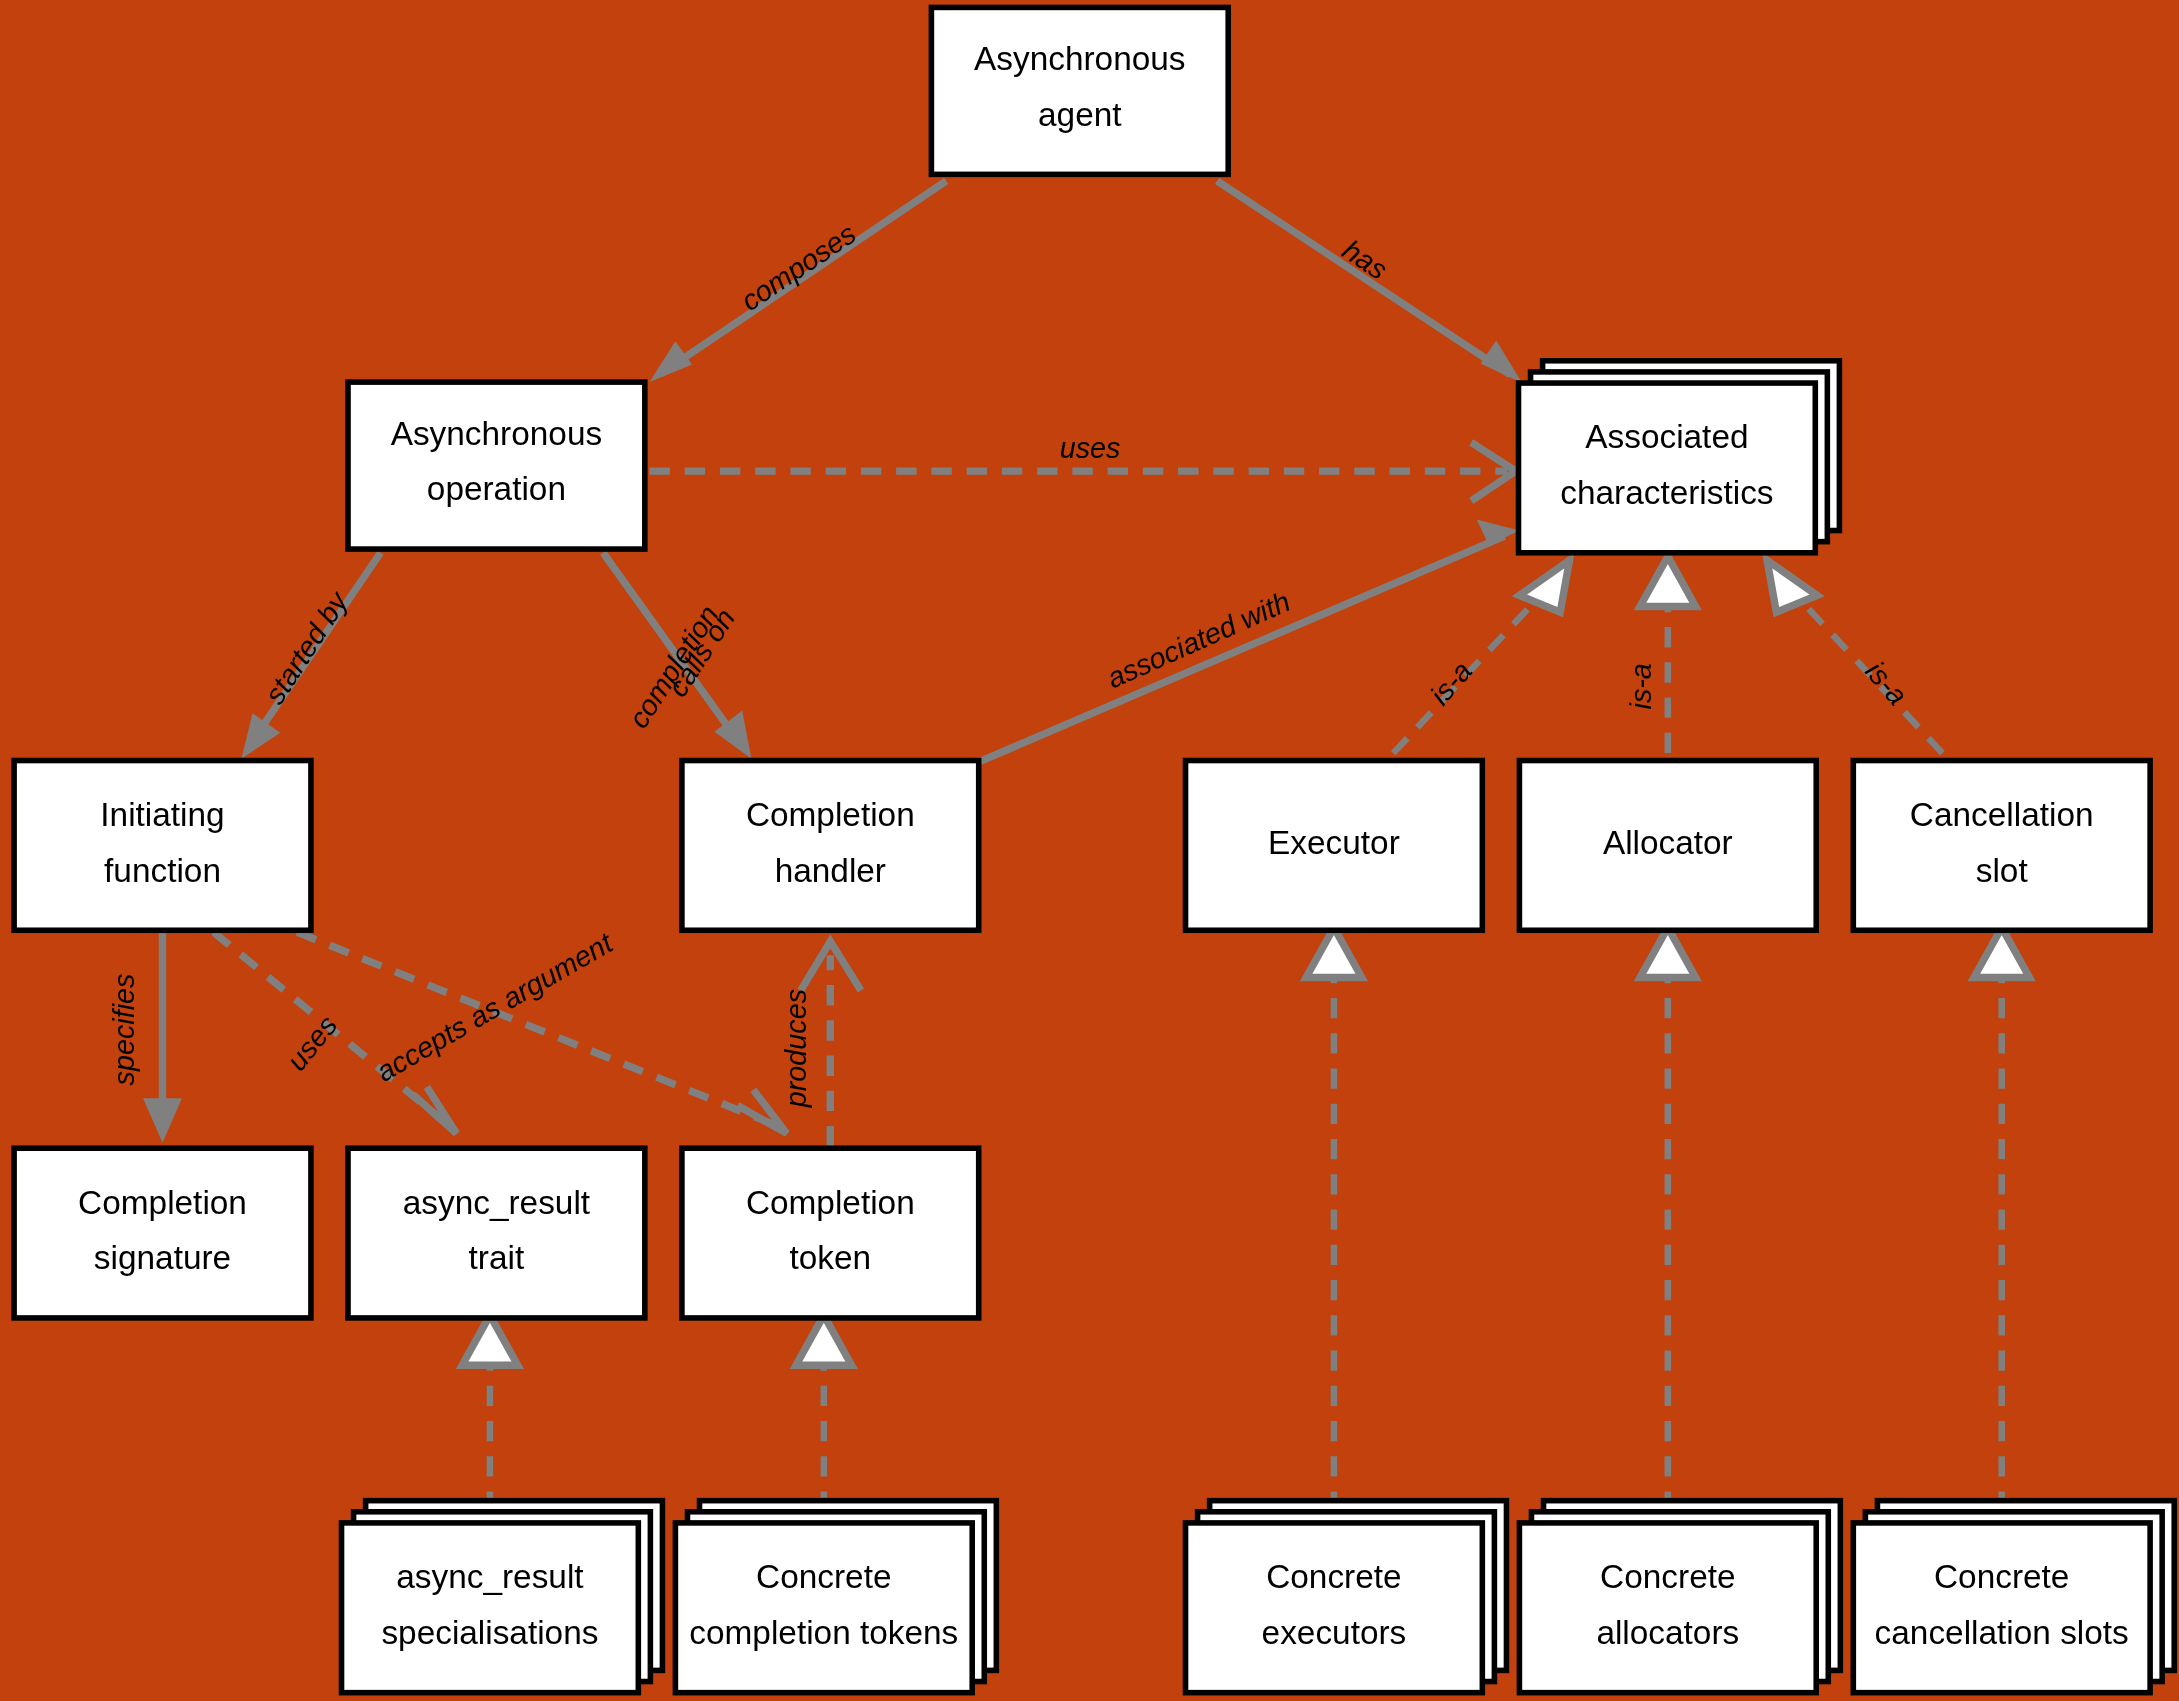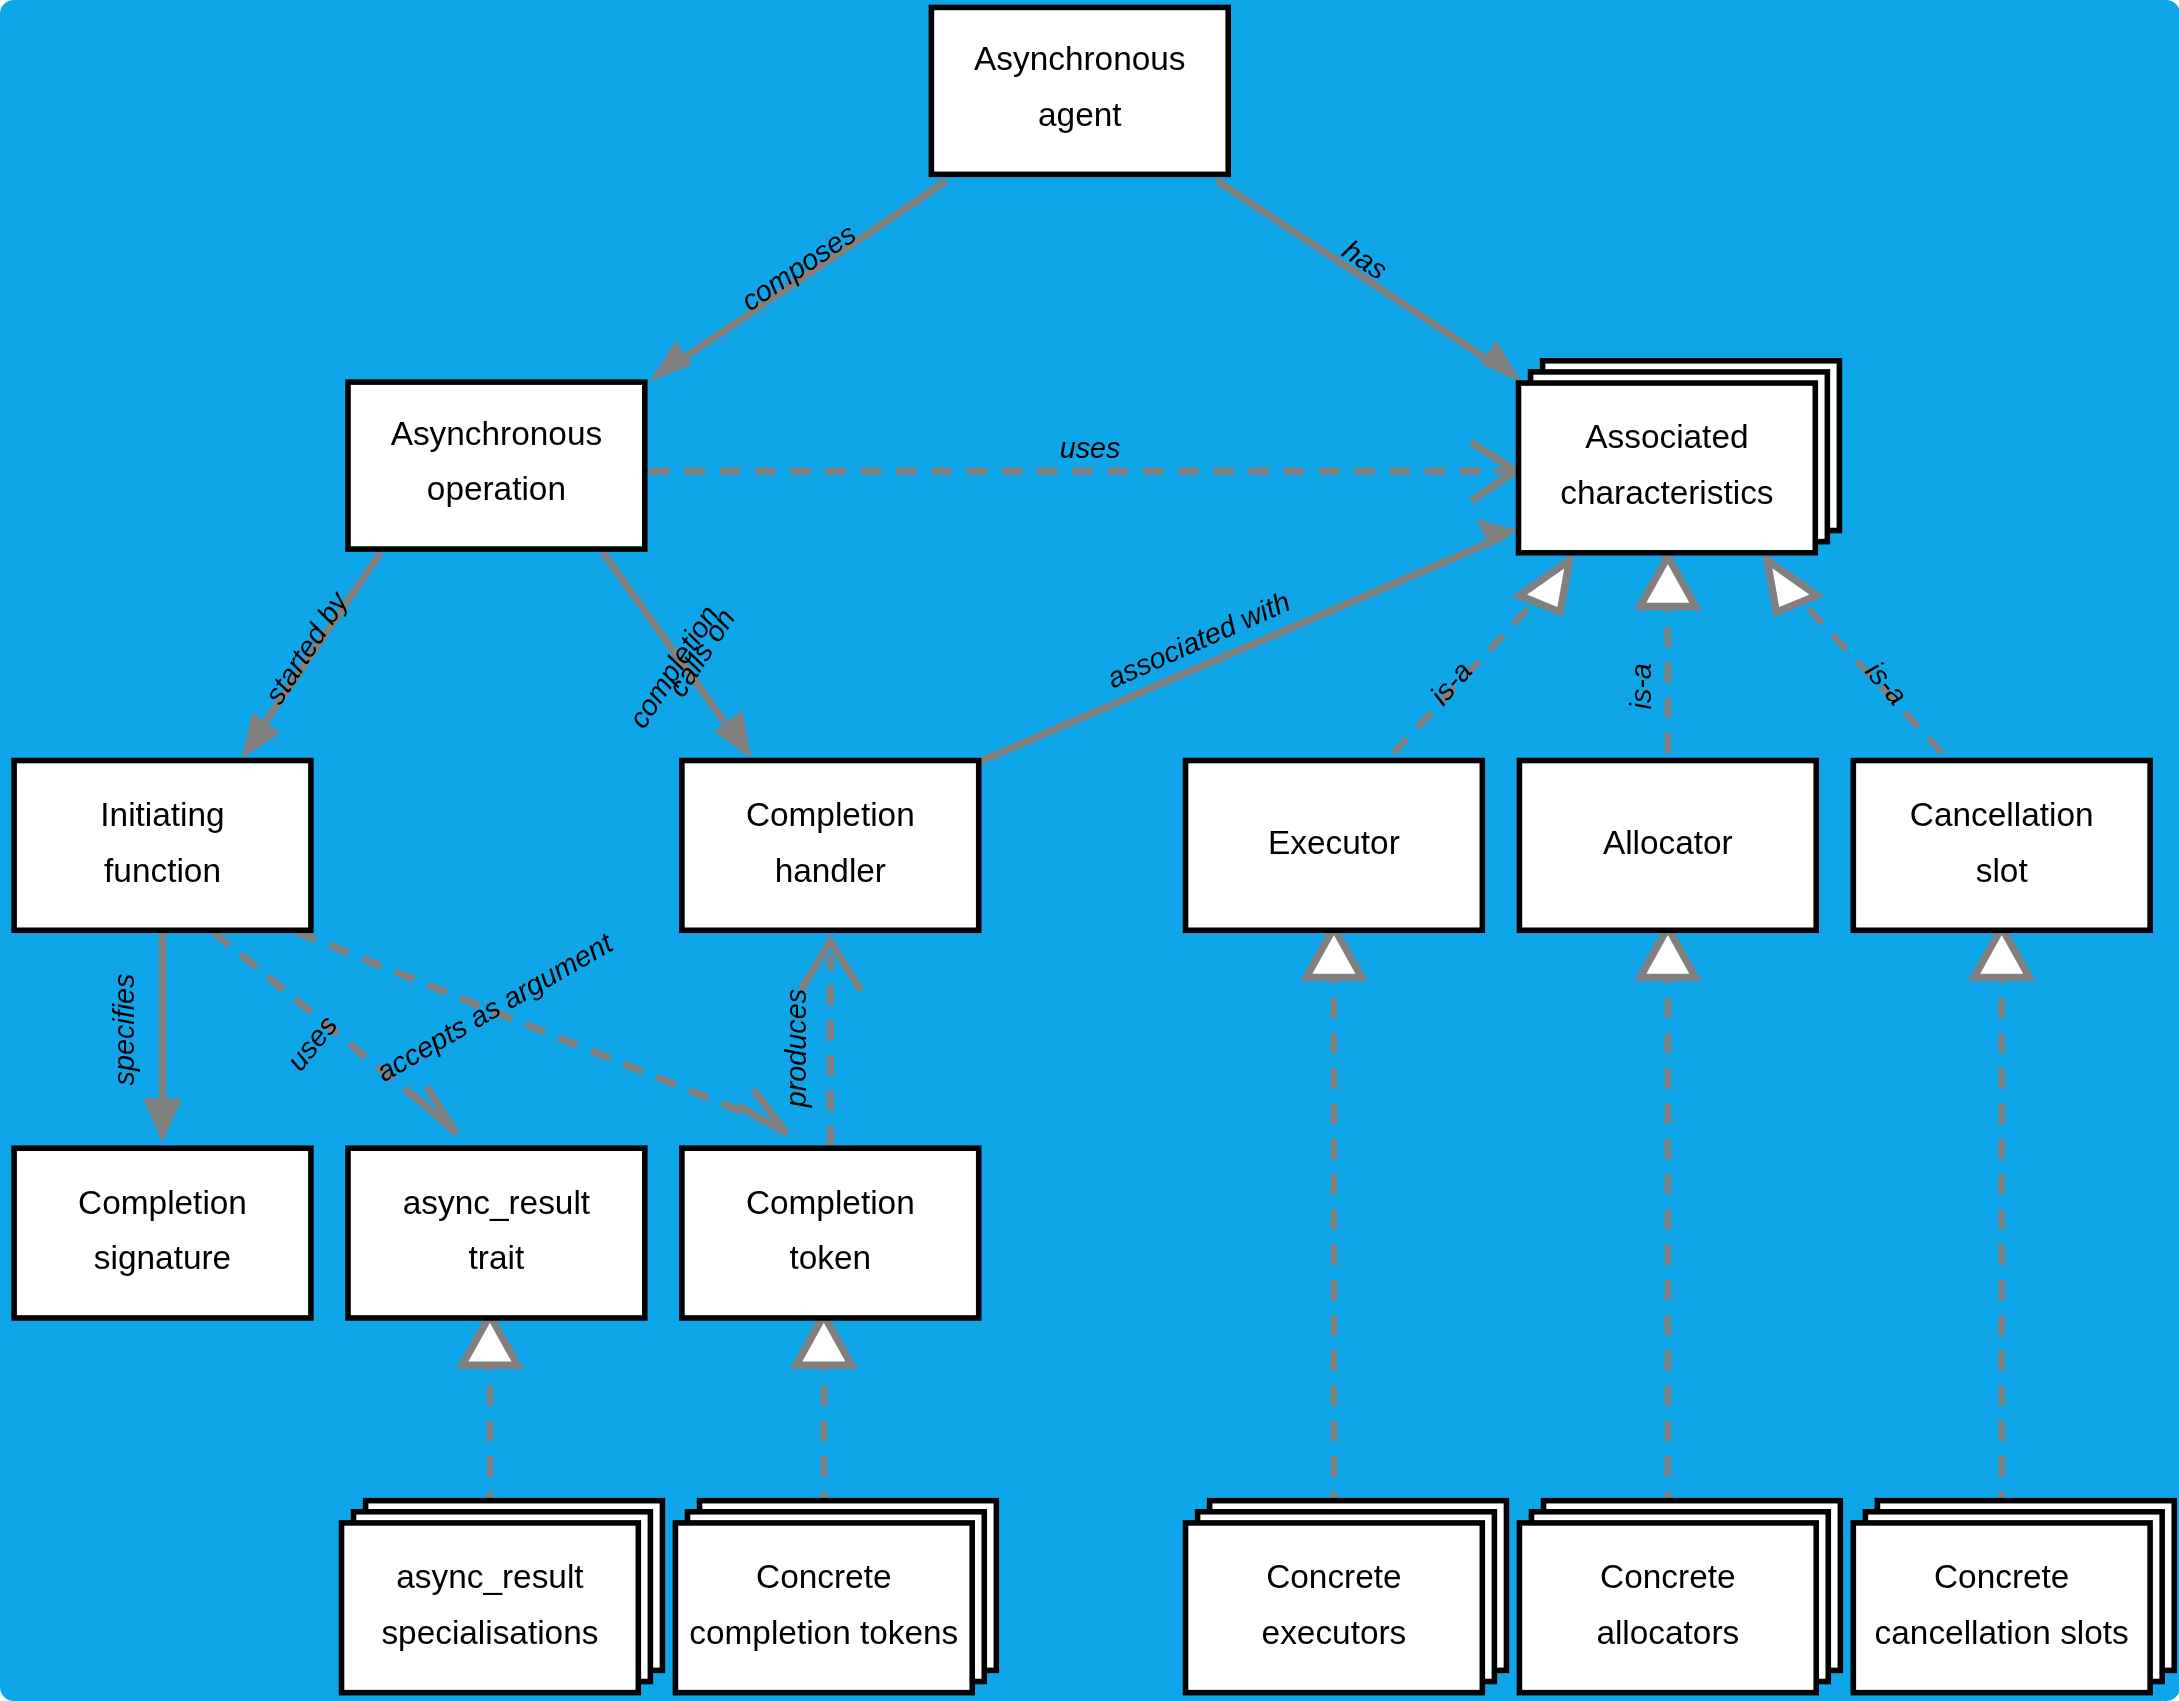--- a/index.html
+++ b/index.html
@@ -1,17 +1,17 @@
 <!DOCTYPE html>
 <html style="font-size:15px"><head>
 <meta charset="utf-8">
 <style>
   html,body{margin:0;padding:0;background:#ffffff;}
   body{font-family:"Liberation Sans", sans-serif;}
-  #canvas{position:relative;width:2180px;height:1701px;background:#0ea5e9;overflow:hidden;border-radius:14px;}
+  #canvas{position:relative;width:2180px;height:1701px;background:#c2410c;overflow:hidden;}
   svg.layer{position:absolute;left:0;top:0;width:2180px;height:1701px;}
   .nodelabel{
     font-family:"Liberation Sans", sans-serif;
     font-size:36px;
     fill:#000;
     text-anchor:middle;
     dominant-baseline:middle;
   }
   .edgelabel{
     font-family:"Liberation Sans", sans-serif;

